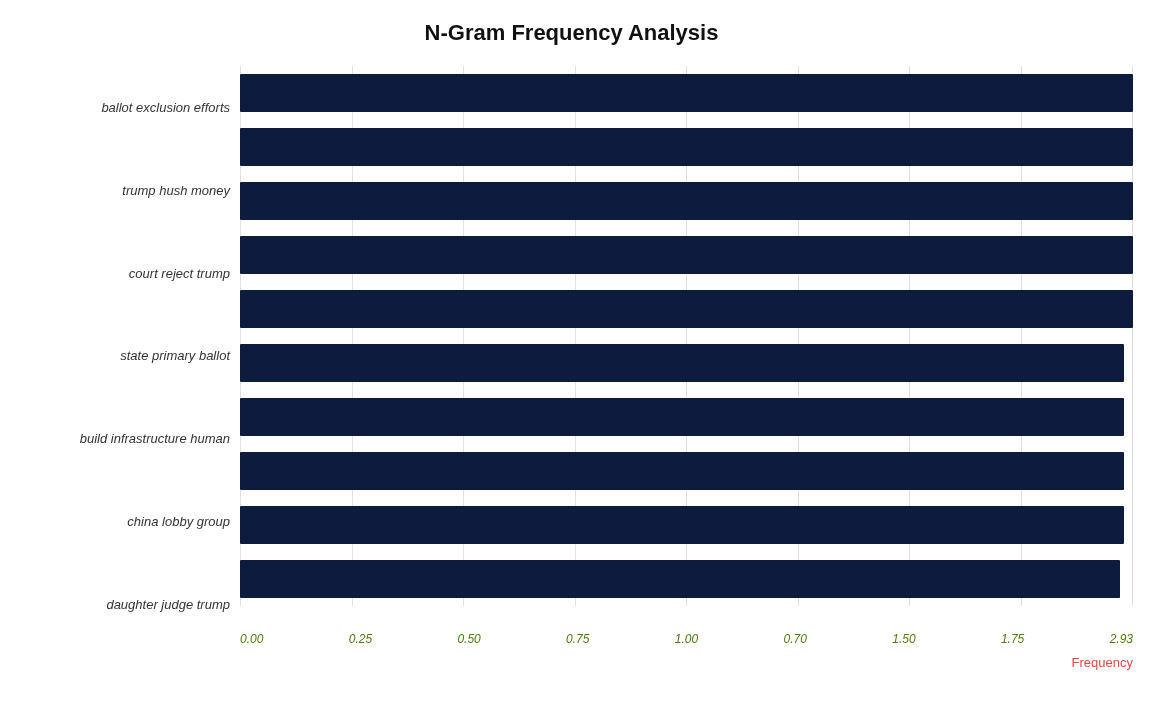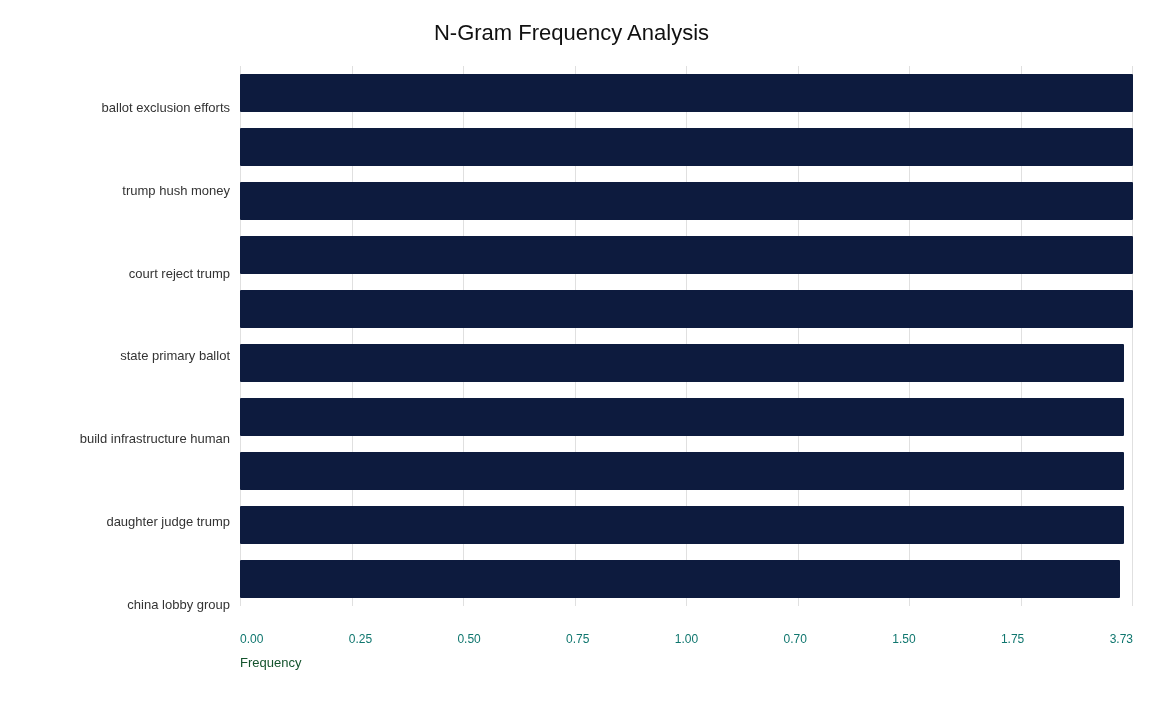--- a/index.html
+++ b/index.html
@@ -14,21 +14,21 @@
     }
     .chart-container {
       width: 1173px;
       height: 701px;
       position: relative;
       padding: 20px 40px 80px 10px;
     }
     .chart-title {
       text-align: center;
       font-size: 22px;
-      font-weight: normal;
+      font-weight: bold;
       margin-bottom: 20px;
       color: #111;
     }
     .chart-area {
       display: flex;
       width: 100%;
       height: 580px;
       position: relative;
     }
     .y-labels {
@@ -40,20 +40,21 @@
       padding-right: 10px;
     }
     .y-label {
       text-align: center;
       font-size: 13px;
       color: #333;
       height: 57px;
       display: flex;
       align-items: center;
       justify-content: flex-end;
+      font-style: italic;
     }
     .bars-section {
       flex: 1;
       position: relative;
       display: flex;
       flex-direction: column;
     }
     .grid-lines {
       position: absolute;
       top: 0;
@@ -91,47 +92,48 @@
       display: flex;
       justify-content: space-between;
       padding: 6px 0 0 0;
       position: absolute;
       bottom: 0;
       left: 0;
       right: 0;
     }
     .x-tick {
       font-size: 12px;
-      color: #0f766e;
+      color: #4d7c0f;
       text-align: left;
+      font-style: italic;
     }
     .x-axis-label {
-      text-align: left;
+      text-align: right;
       font-size: 13px;
-      color: #14532d;
+      color: #ef4444;
       position: absolute;
       bottom: -24px;
       left: 0;
       right: 0;
     }
   </style>
 </head>
 <body>
 
 <div class="chart-container">
   <div class="chart-title">N-Gram Frequency Analysis</div>
   <div class="chart-area">
     <div class="y-labels" id="y-labels">
         <div class="y-label">ballot exclusion efforts</div>
         <div class="y-label">trump hush money</div>
         <div class="y-label">court reject trump</div>
         <div class="y-label">state primary ballot</div>
         <div class="y-label">build infrastructure human</div>
+        <div class="y-label">china lobby group</div>
         <div class="y-label">daughter judge trump</div>
-        <div class="y-label">china lobby group</div>
       </div>
     <div class="bars-section">
       <div class="grid-lines" id="grid-lines">
           <div class="grid-line"></div>
           <div class="grid-line"></div>
           <div class="grid-line"></div>
           <div class="grid-line"></div>
           <div class="grid-line"></div>
           <div class="grid-line"></div>
           <div class="grid-line"></div>
@@ -172,18 +174,18 @@
         </div>
       <div class="x-axis" id="x-axis">
           <div class="x-tick">0.00</div>
           <div class="x-tick">0.25</div>
           <div class="x-tick">0.50</div>
           <div class="x-tick">0.75</div>
           <div class="x-tick">1.00</div>
           <div class="x-tick">0.70</div>
           <div class="x-tick">1.50</div>
           <div class="x-tick">1.75</div>
-          <div class="x-tick">3.73</div>
+          <div class="x-tick">2.93</div>
         </div>
       <div class="x-axis-label">Frequency</div>
     </div>
   </div>
 </div>
 
 </body></html>

